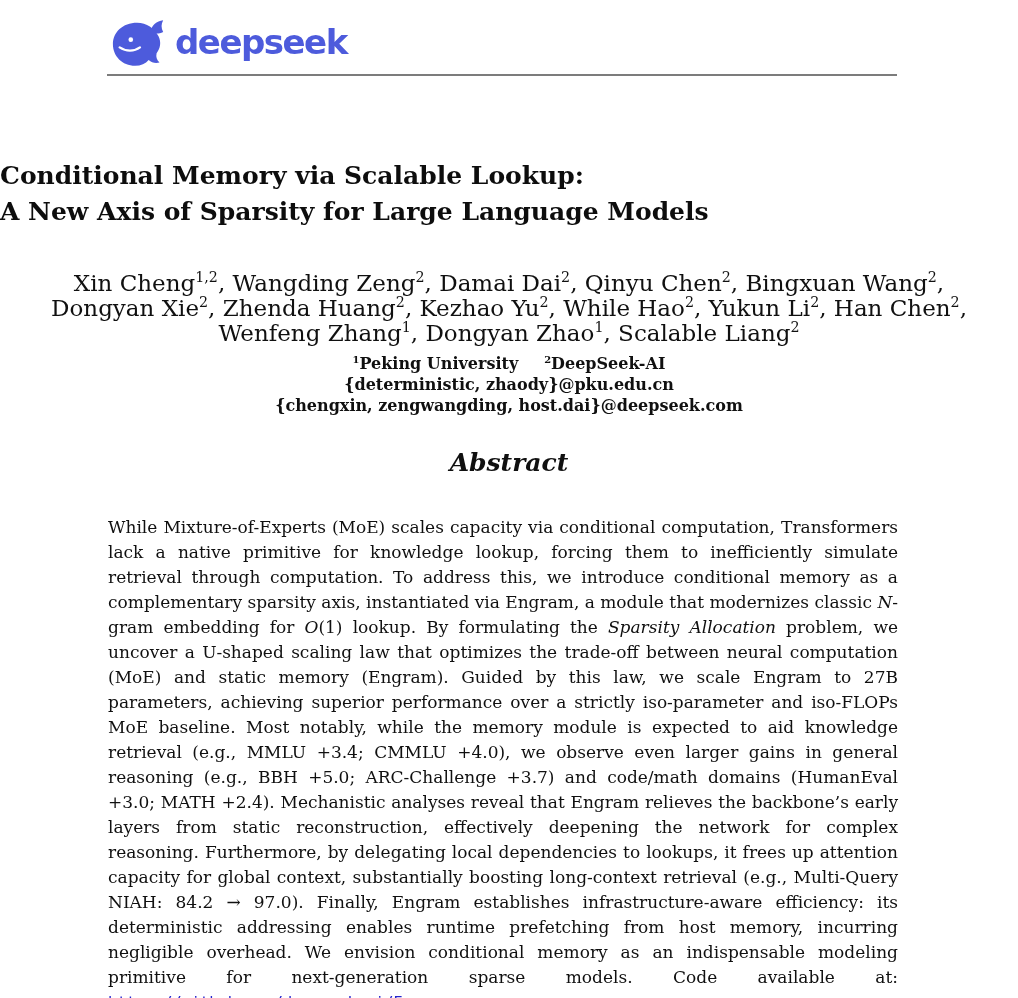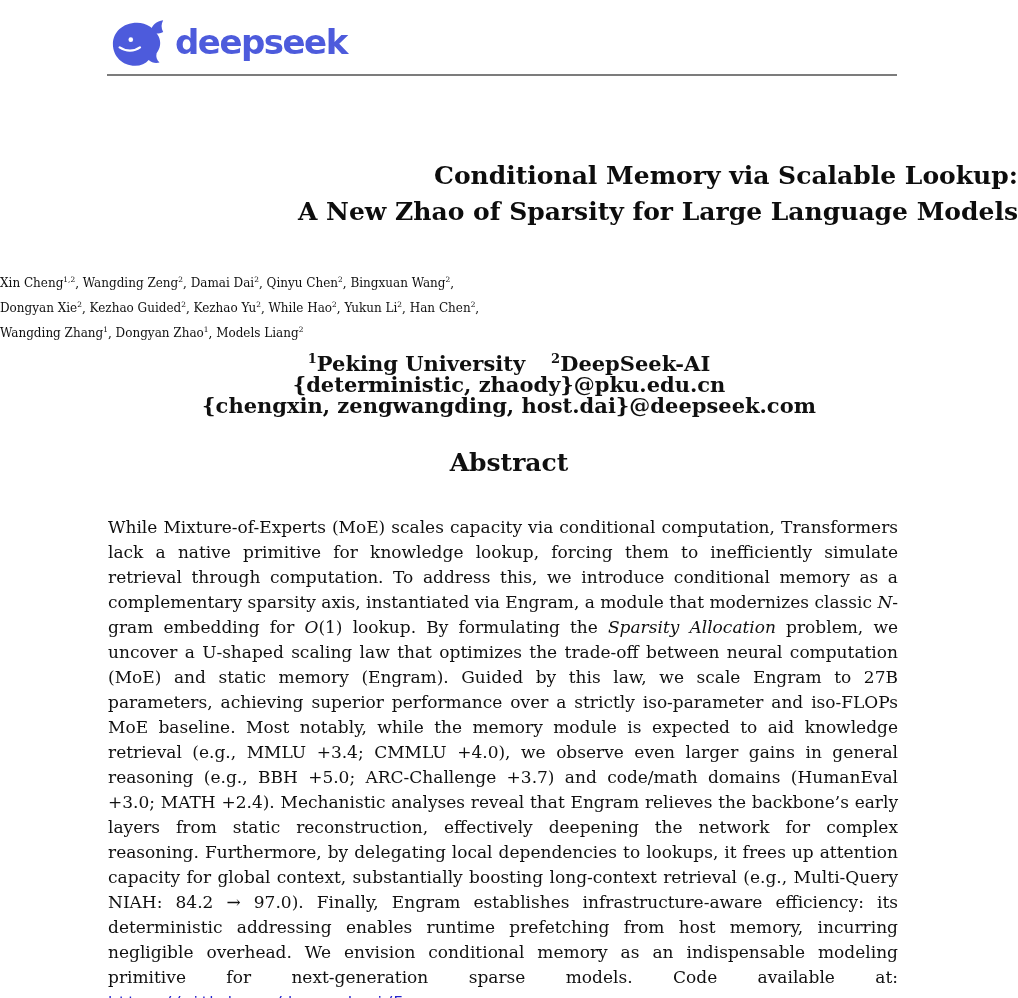--- a/index.html
+++ b/index.html
@@ -16,35 +16,35 @@
   .wordmark {
     font-family:"DejaVu Sans", sans-serif; font-weight:bold;
     font-size:34px; letter-spacing:-1.5px; color:#4D5BDC; line-height:1;
     padding-bottom:4px;
   }
   .rule {
     position:absolute; left:107px; top:74px; width:790px; height:0;
     border-top:2px solid #7c7c7c;
   }
   .title-block {
-    position:absolute; left:0; right:0; top:158px; text-align:right;
-    font-weight:bold; font-size:25px; line-height:36px; color:#0d0d0d;padding-left:42px;
+    position:absolute; left:0; right:0; top:158px; text-align:left;
+    font-weight:bold; font-size:25px; line-height:36px; color:#0d0d0d;
   }
   .authors-block {
-    position:absolute; left:0; right:0; top:271px; text-align:left;
-    font-size:12px; line-height:25px;
+    position:absolute; left:0; right:0; top:271px; text-align:center;
+    font-size:23px; line-height:25px;
   }
   .authors-block sup, .affil-block sup { font-size:62%; line-height:0; }
   .affil-block {
     position:absolute; left:0; right:0; top:353px; text-align:center;
-    font-weight:bold; font-size:21px; line-height:21px;
+    font-weight:bold; font-size:16px; line-height:21px;
   }
   .abstract-heading {
     position:absolute; left:0; right:0; top:448px; text-align:center;
-    font-weight:bold; font-size:25px;
+    font-weight:bold; font-size:25px;font-style:italic;
   }
   .abstract-body {
     position:absolute; left:108px; top:515px; width:790px;
     font-size:17px; line-height:25px; text-align:justify;
   }
   .seg-bold { font-weight:normal; }
   .seg-italic { font-style:italic; }
   .seg-link {
     color:#2424cd; font-family:"DejaVu Sans Mono", monospace;
     font-size:0.9em; text-decoration:none; cursor:pointer;
@@ -63,27 +63,27 @@
       <circle cx="21.5" cy="21.5" r="2.4" fill="#ffffff"></circle>
       <path d="M10 29.5 C16.5 34 25 34 31 29.5" stroke="#ffffff" stroke-width="2.4" fill="none" stroke-linecap="round"></path>
     </svg>
     <span class="wordmark">deepseek</span>
   </div>
 
   <div class="rule"></div>
 
   <div class="title-block">
     <div>Conditional Memory via Scalable Lookup:</div>
-    <div>A New Zhao of Sparsity for Large Language Models</div>
+    <div>A New Axis of Sparsity for Large Language Models</div>
   </div>
 
   <div class="authors-block">
     <div><span>Xin Cheng</span><sup>1,2</sup><span>, Wangding Zeng</span><sup>2</sup><span>, Damai Dai</span><sup>2</sup><span>, Qinyu Chen</span><sup>2</sup><span>, Bingxuan Wang</span><sup>2</sup><span>,</span></div>
-    <div><span>Dongyan Xie</span><sup>2</sup><span>, Kezhao Guided</span><sup>2</sup><span>, Kezhao Yu</span><sup>2</sup><span>, While Hao</span><sup>2</sup><span>, Yukun Li</span><sup>2</sup><span>, Han Chen</span><sup>2</sup><span>,</span></div>
-    <div><span>Wangding Zhang</span><sup>1</sup><span>, Dongyan Zhao</span><sup>1</sup><span>, Models Liang</span><sup>2</sup></div>
+    <div><span>Dongyan Xie</span><sup>2</sup><span>, Zhenda Huang</span><sup>2</sup><span>, Kezhao Yu</span><sup>2</sup><span>, While Hao</span><sup>2</sup><span>, Yukun Li</span><sup>2</sup><span>, Han Chen</span><sup>2</sup><span>,</span></div>
+    <div><span>Wenfeng Zhang</span><sup>1</sup><span>, Dongyan Zhao</span><sup>1</sup><span>, Scalable Liang</span><sup>2</sup></div>
   </div>
 
   <div class="affil-block">
     <div><sup>1</sup><span>Peking University</span><span class="seg-gap"></span><sup>2</sup><span>DeepSeek-AI</span></div>
     <div>{deterministic, zhaody}@pku.edu.cn</div>
     <div>{chengxin, zengwangding, host.dai}@deepseek.com</div>
   </div>
 
   <div class="abstract-heading">Abstract</div>
 

